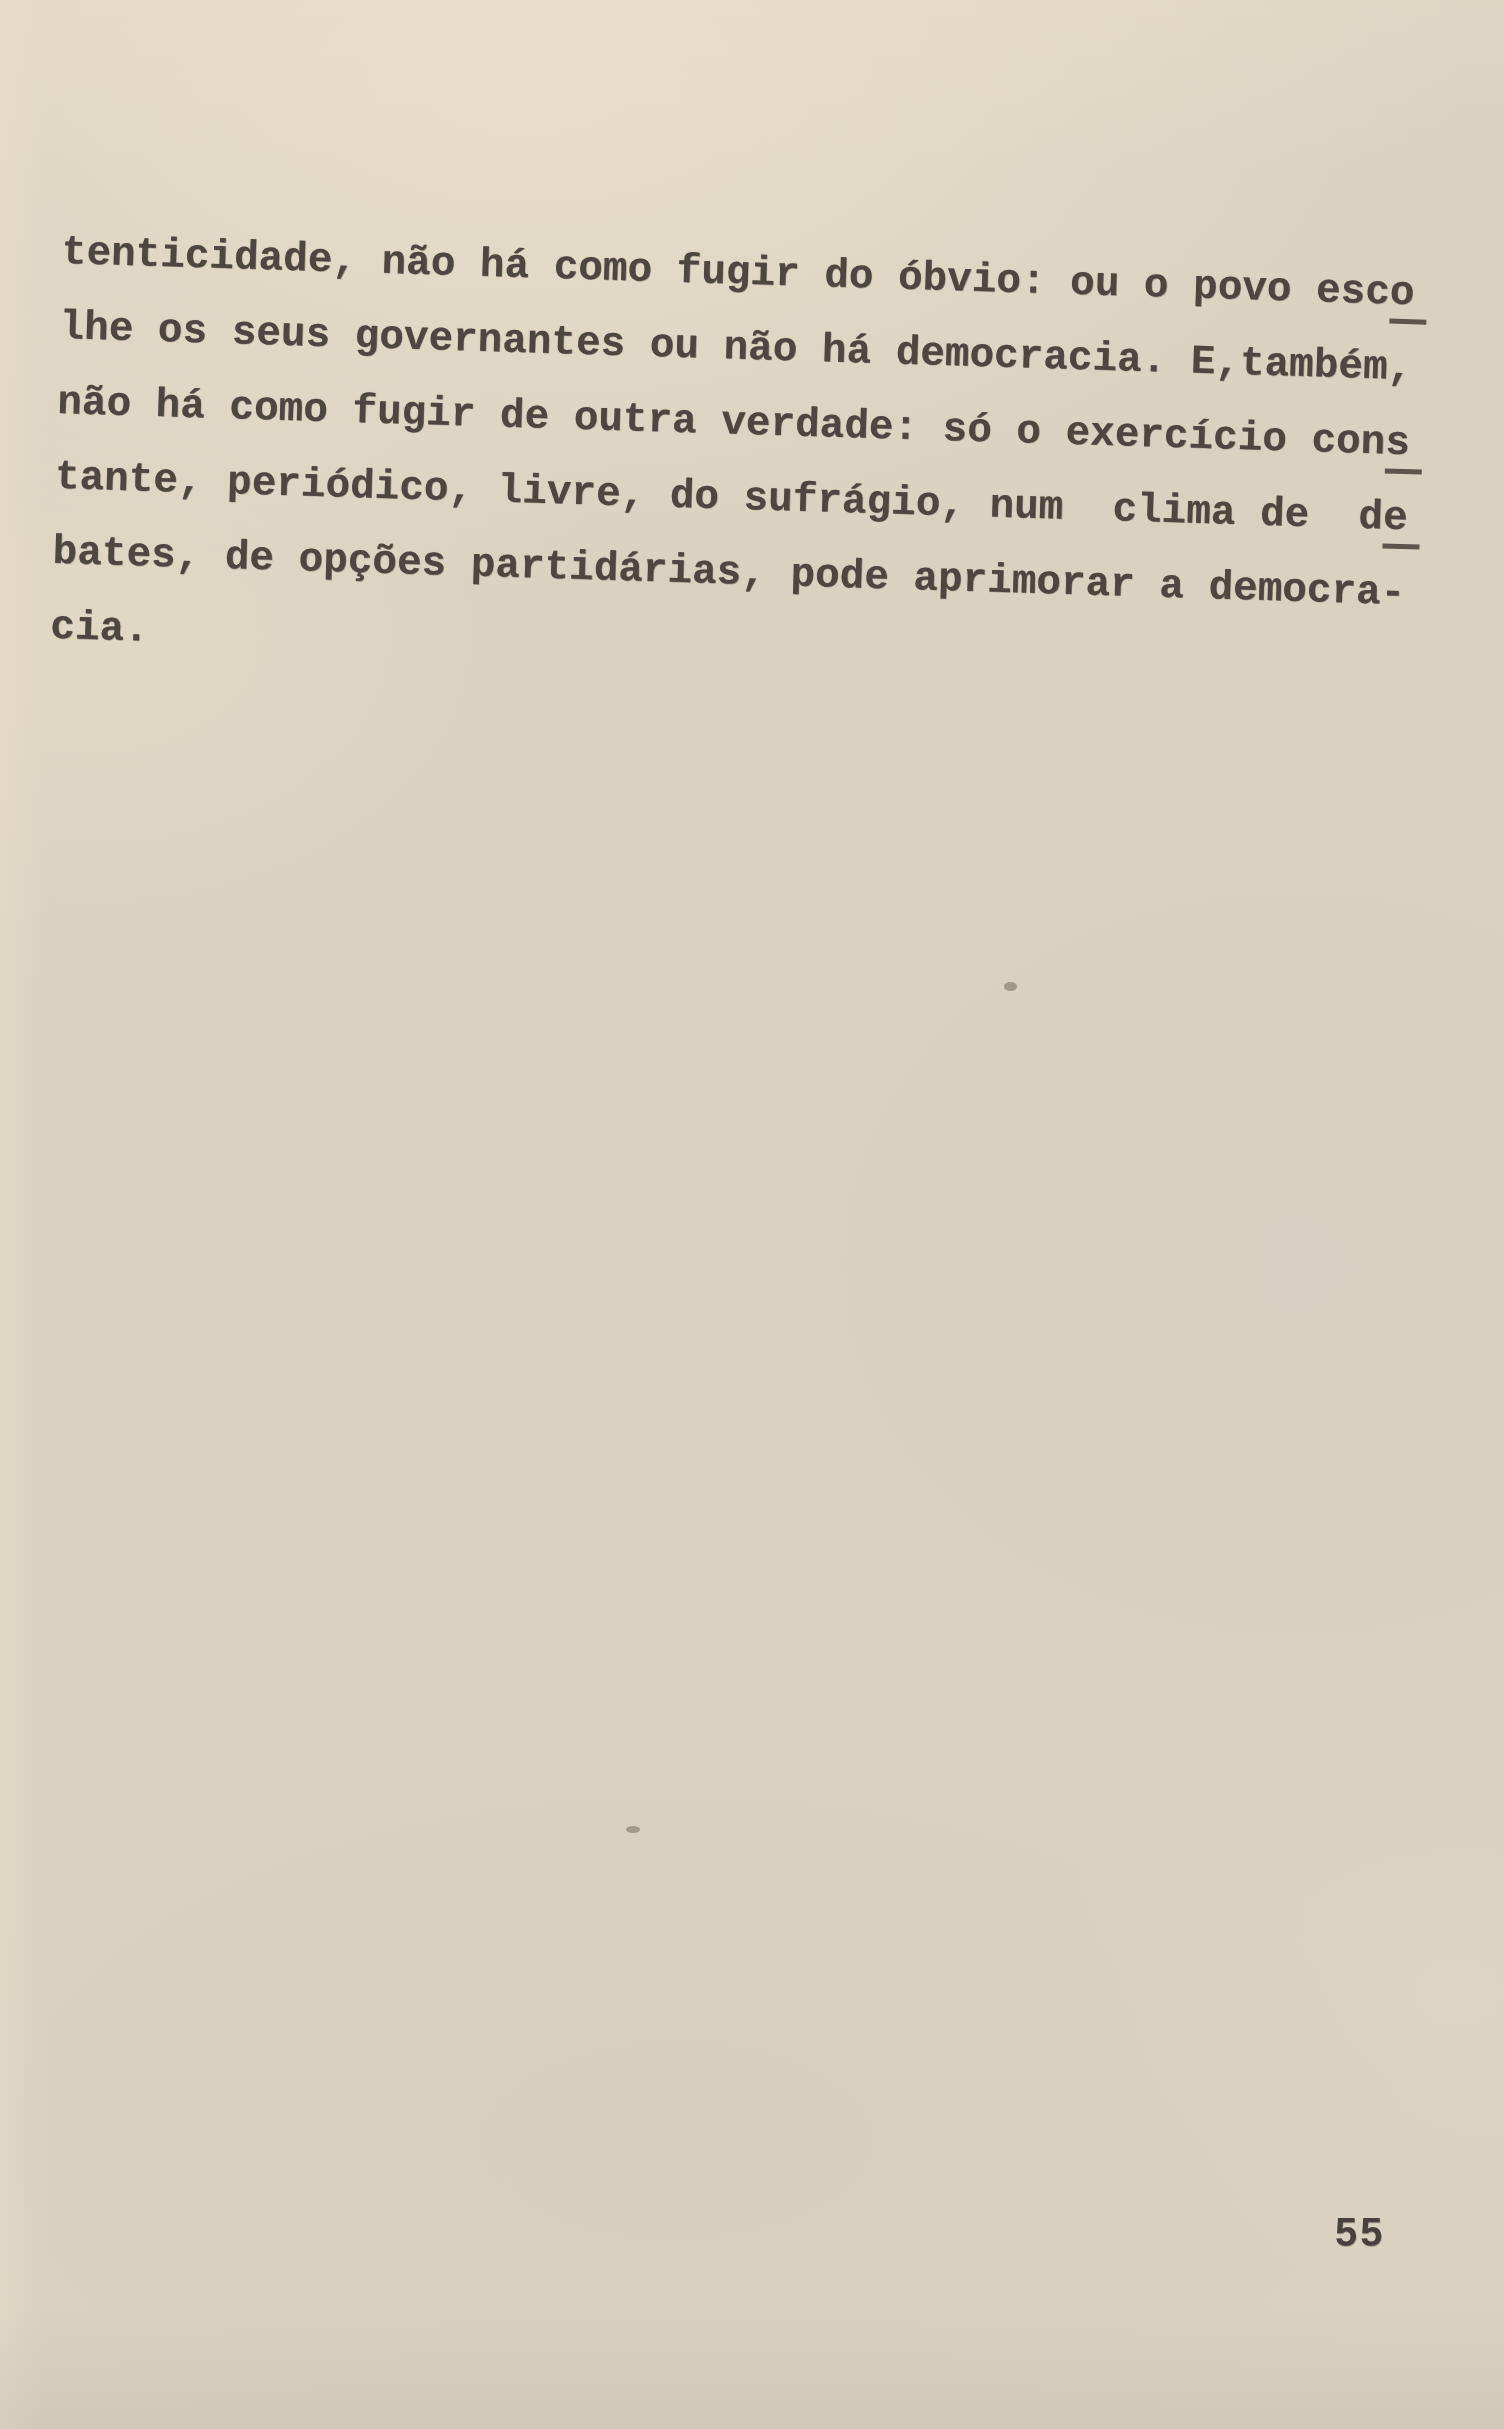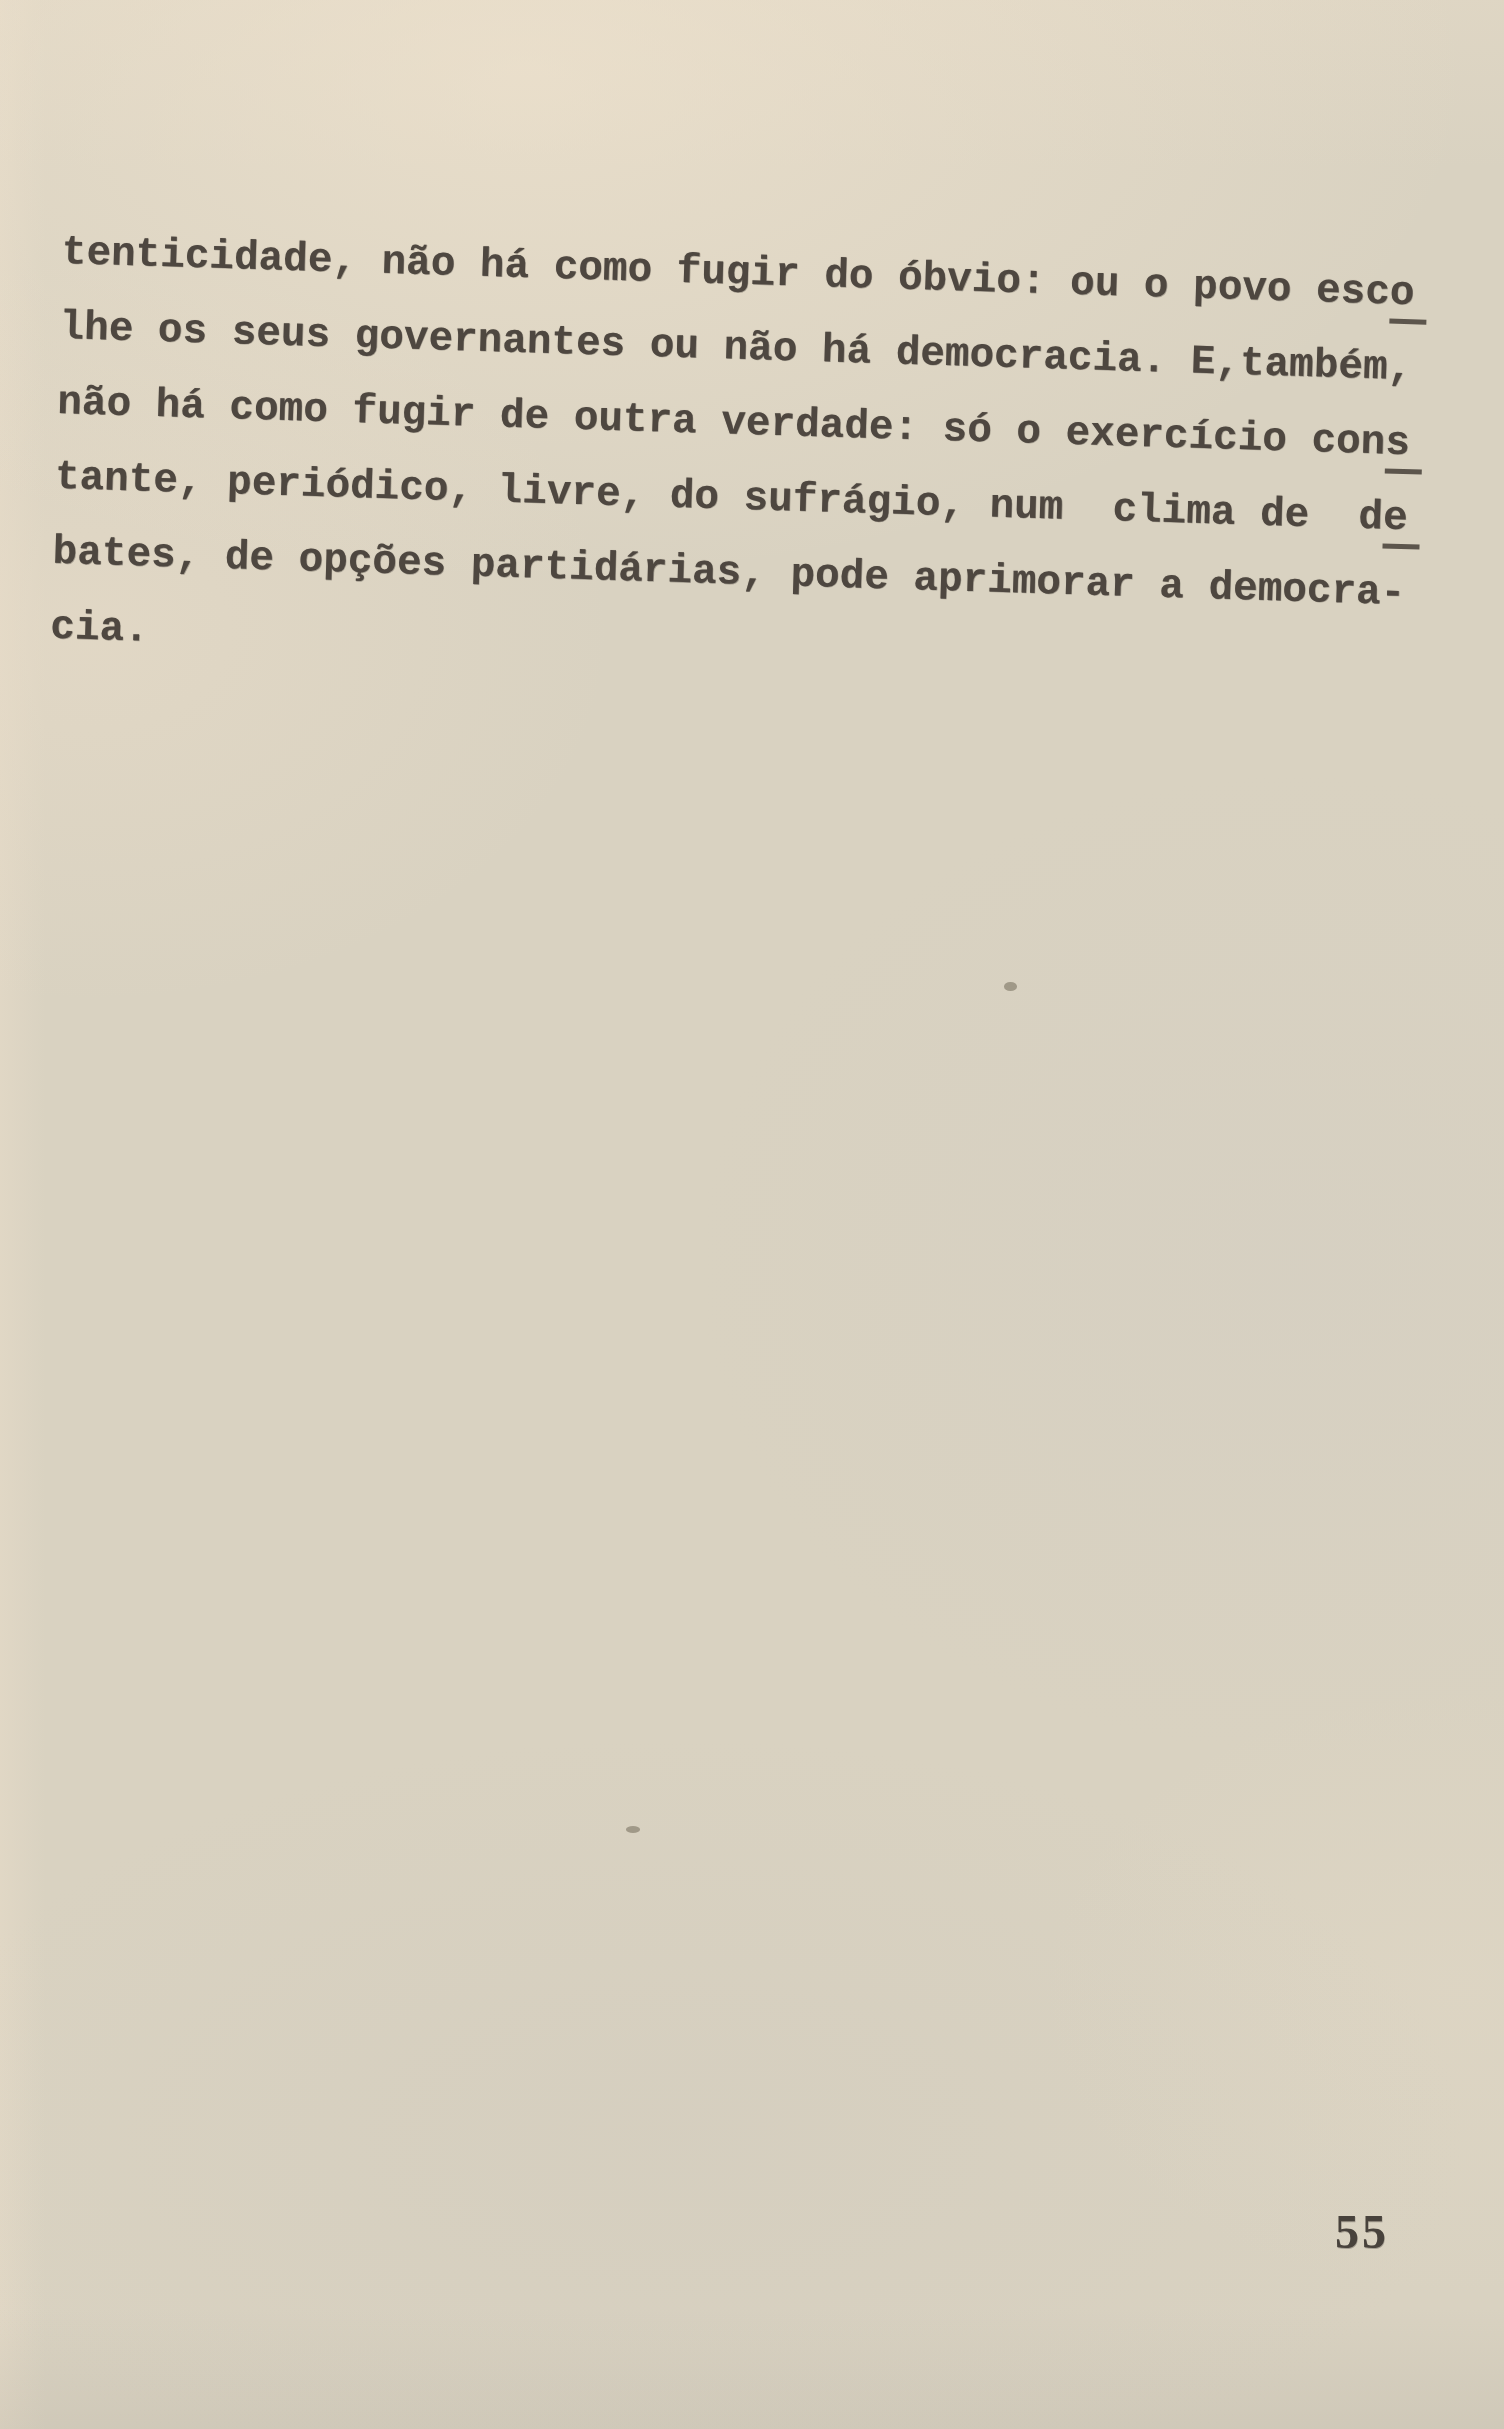--- a/index.html
+++ b/index.html
@@ -45,22 +45,22 @@
     border-bottom: 5.8px solid rgba(74,67,59,0.88);
     padding-bottom: 2.9px;
     padding-right: 12.5px;
   }
   .page-number {
     position: absolute;
     left: 1335px;
     top: 2202px;
     height: 60px;
     line-height: 60px;
-    font-family: Liberation Serif, serif;
-    font-size: 48px;
+    font-family: Liberation Sans, sans-serif;
+    font-size: 40px;
     font-weight: bold;
     letter-spacing: 2.9px;
     color: #48423c;
     text-shadow: 0.5px 0.5px 0 rgba(70,64,56,0.35);
     text-align: right;
   }
   .speck {
     position: absolute;
     background: #97907f;
     border-radius: 50%;

